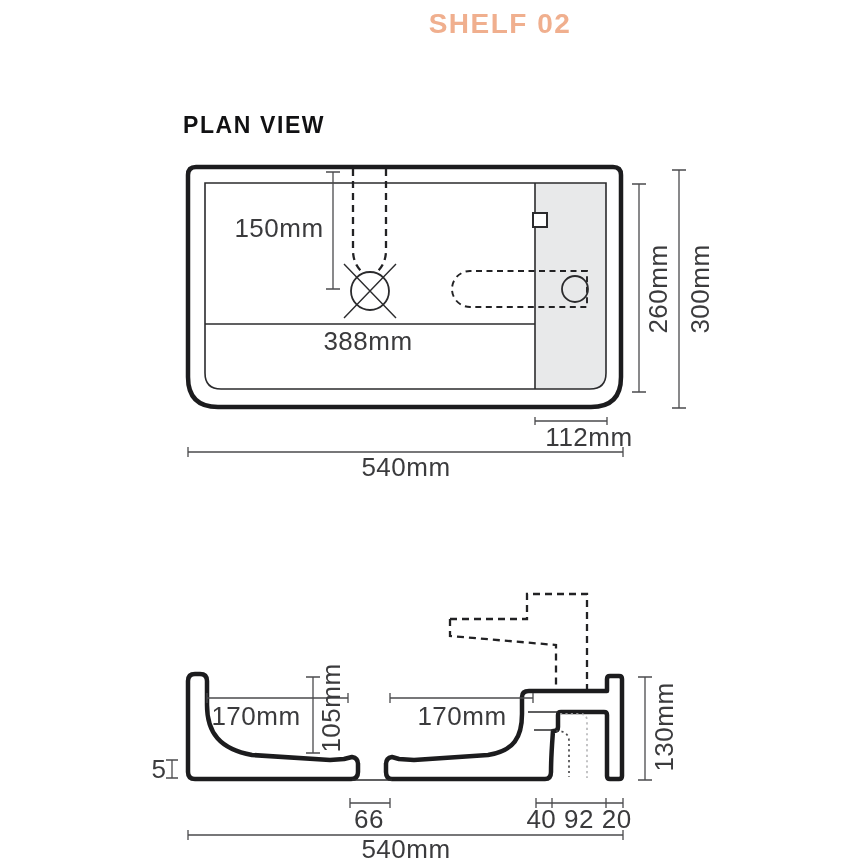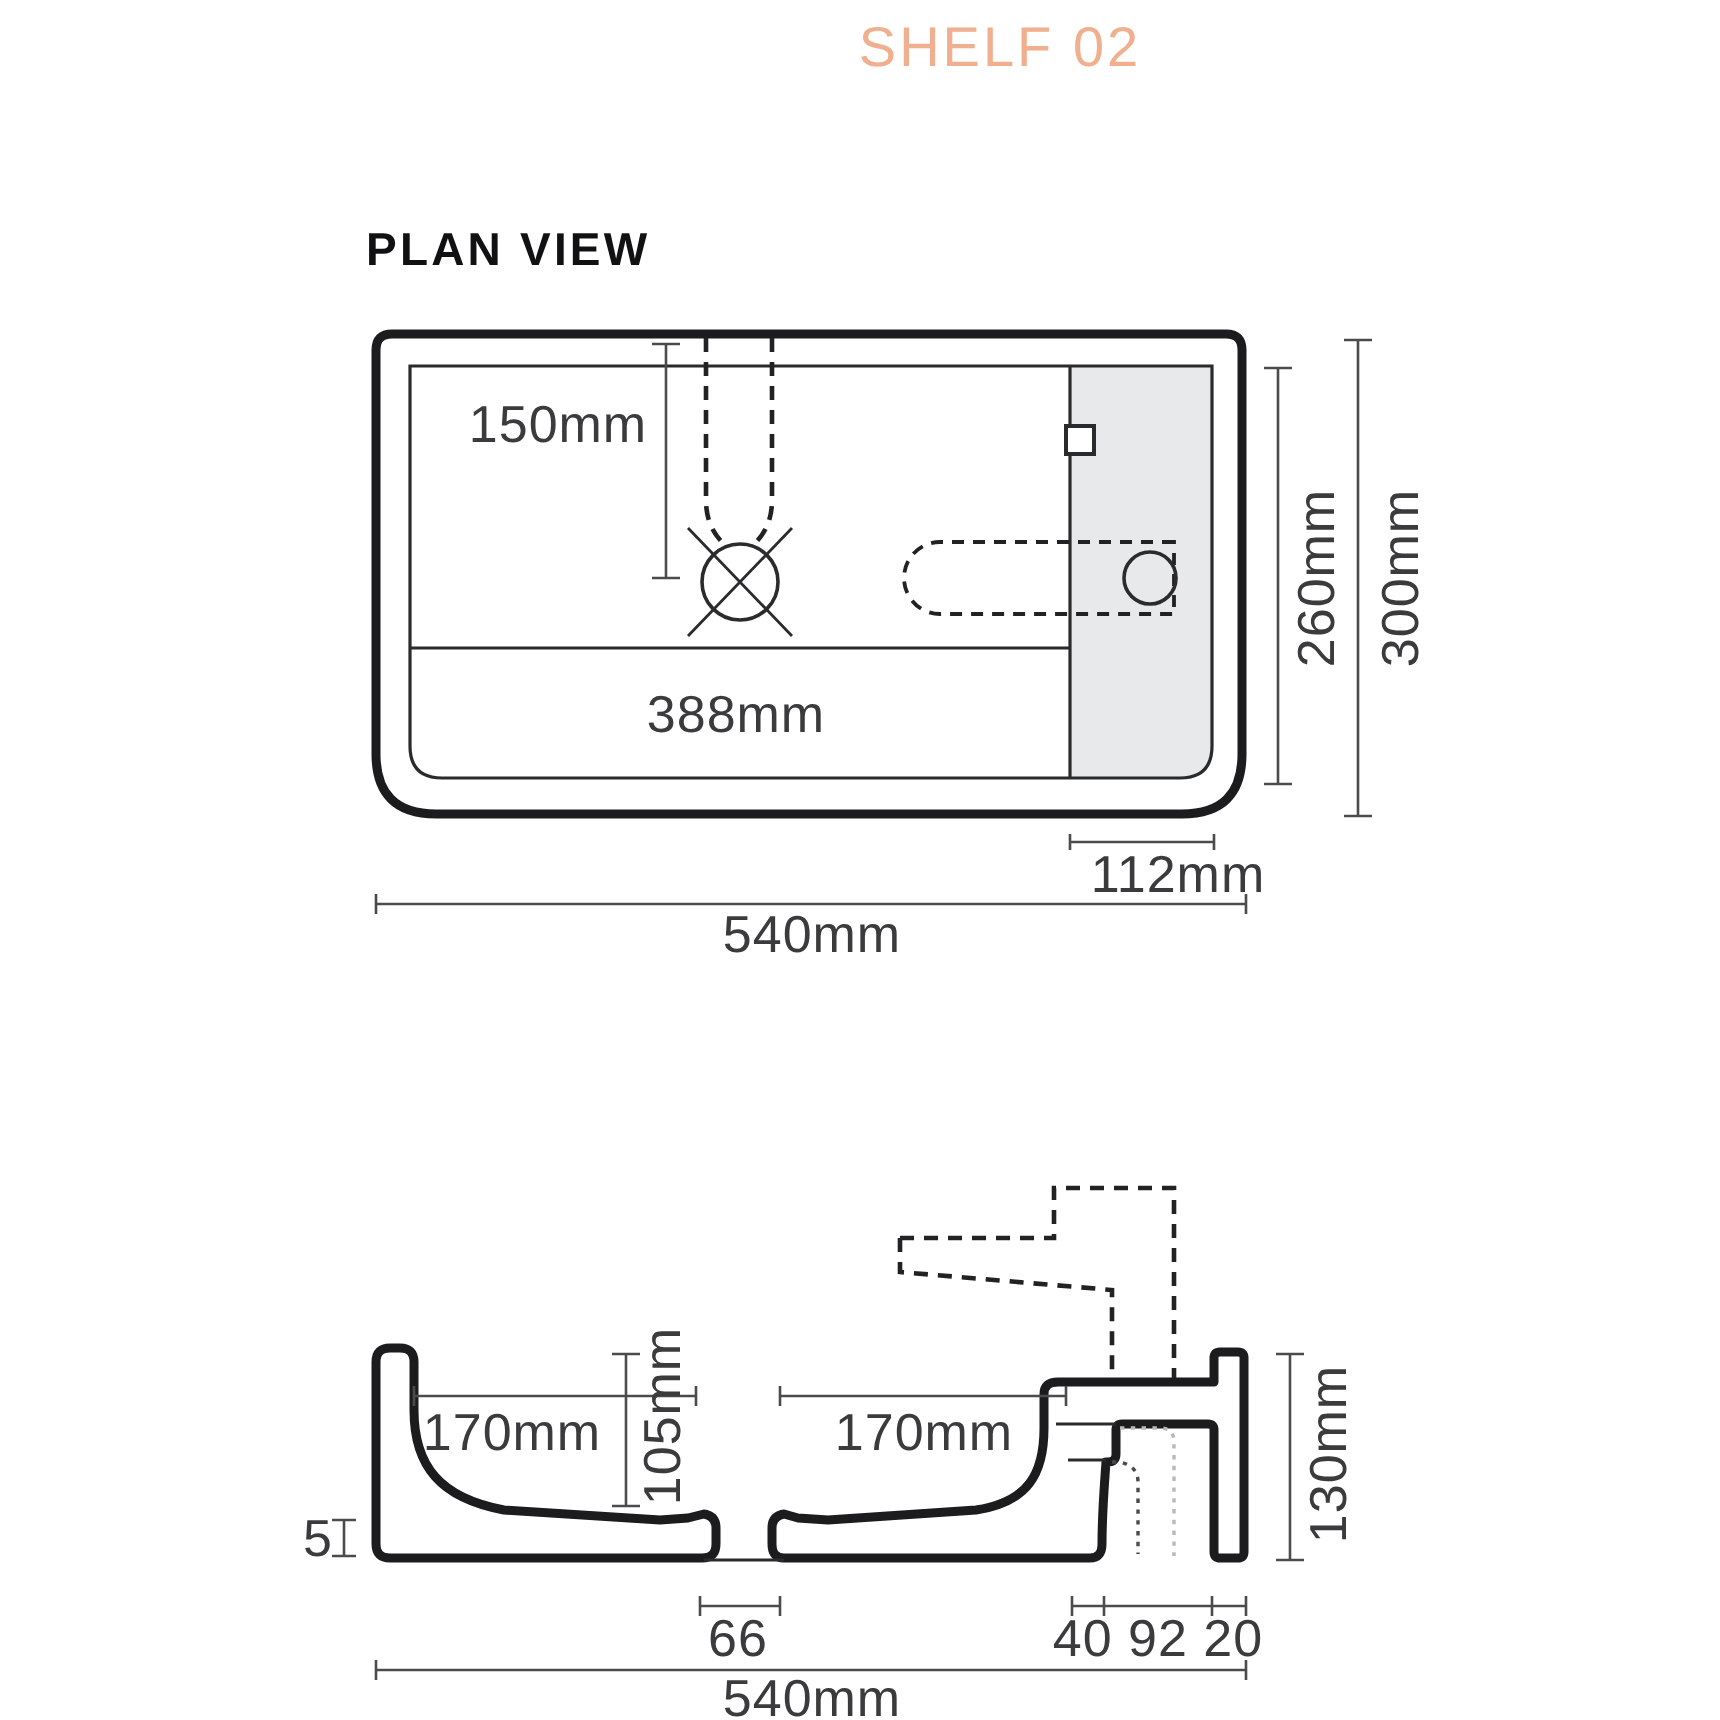--- a/index.html
+++ b/index.html
@@ -5,21 +5,21 @@
   html,body{margin:0;padding:0;background:#ffffff;}
   #page{position:relative;width:860px;height:860px;background:#fff;overflow:hidden;
         font-family:"Liberation Sans","DejaVu Sans",sans-serif;}
   svg{position:absolute;left:0;top:0;}
   .lbl{position:absolute;transform:translate(-50%,-50%);white-space:nowrap;
        font-size:26px;color:#3b3b3d;letter-spacing:0.5px;line-height:1;}
   .lbl.rot{transform:translate(-50%,-50%) rotate(-90deg);}
   .hd{position:absolute;transform:translate(0,-50%);white-space:nowrap;
       font-size:23px;font-weight:700;letter-spacing:1.6px;color:#111113;line-height:1;text-align:center;}
   .title{position:absolute;transform:translate(-50%,-50%);white-space:nowrap;
-         font-size:28px;font-weight:400;letter-spacing:1.5px;color:#f0af8e;line-height:1;}
+         font-size:28px;font-weight:700;letter-spacing:1.5px;color:#f0af8e;line-height:1;}
 </style>
 </head>
 <body>
 
 <div id="page">
 
   <svg width="860" height="860" viewBox="0 0 860 860">
 
     <path d="M535,183 H606 V373 Q606,389 590,389 H535 Z" fill="#e8e9ea"></path>
 
@@ -78,22 +78,22 @@
       <path d="M350,803 H390 M350,798 V808 M390,798 V808"></path>
       <path d="M536,803 H623 M536,798 V808 M552,798 V808 M606,798 V808 M623,798 V808"></path>
       <path d="M188,835 H623 M188,830 V840 M623,830 V840"></path>
     </g>
   </svg>
 
   <div class="title" style="left:500px;top:24px">SHELF 02</div>
 
   <div class="hd" style="left:183px;top:125px">PLAN VIEW</div>
 
-  <div class="lbl" style="left:279px;top:212px">150mm</div>
-  <div class="lbl" style="left:368px;top:357px">388mm</div>
+  <div class="lbl" style="left:279px;top:228px">150mm</div>
+  <div class="lbl" style="left:368px;top:341px">388mm</div>
   <div class="lbl rot" style="left:658px;top:289px">260mm</div>
   <div class="lbl rot" style="left:700px;top:289px">300mm</div>
   <div class="lbl" style="left:589px;top:437px">112mm</div>
   <div class="lbl" style="left:406px;top:467px">540mm</div>
 
   <div class="lbl" style="left:256px;top:716px">170mm</div>
   <div class="lbl" style="left:462px;top:716px">170mm</div>
   <div class="lbl rot" style="left:331px;top:708px">105mm</div>
   <div class="lbl rot" style="left:664px;top:727px">130mm</div>
   <div class="lbl" style="left:159px;top:769px">5</div>

